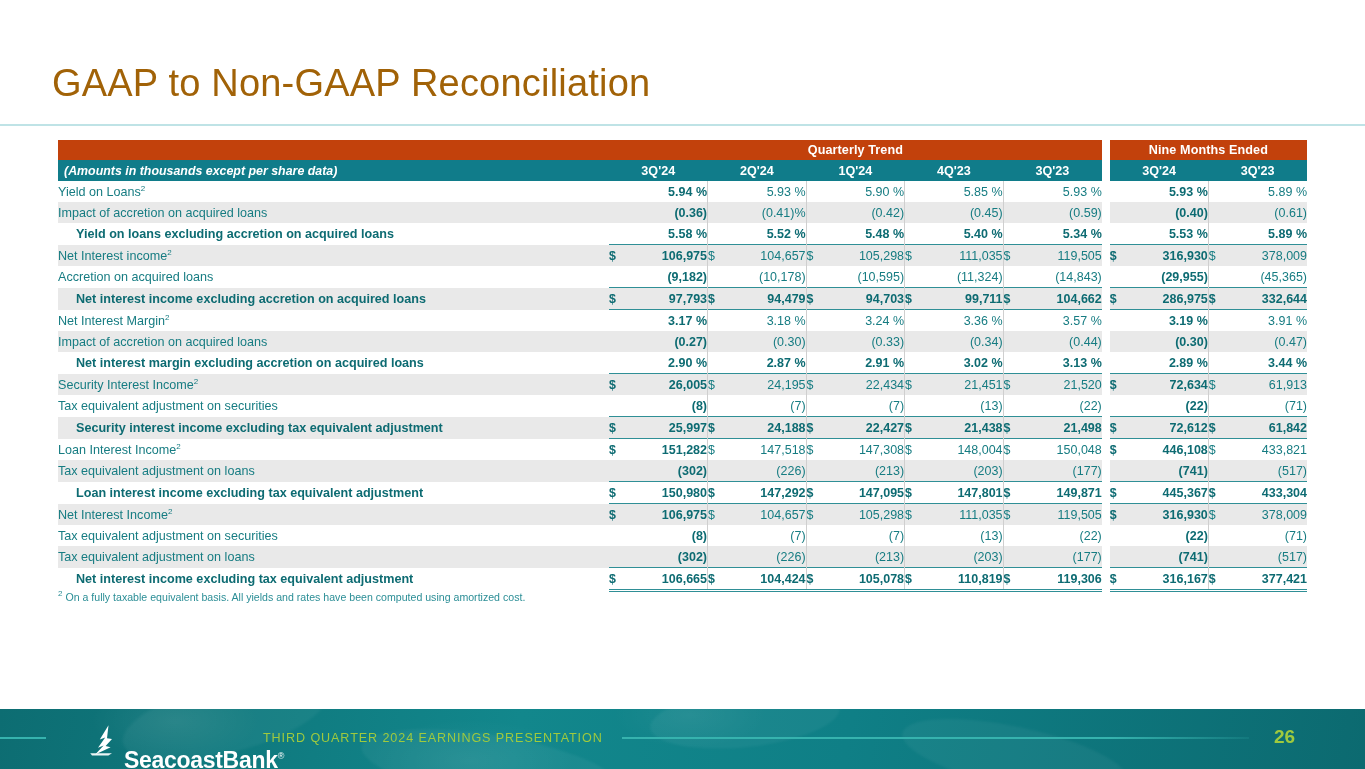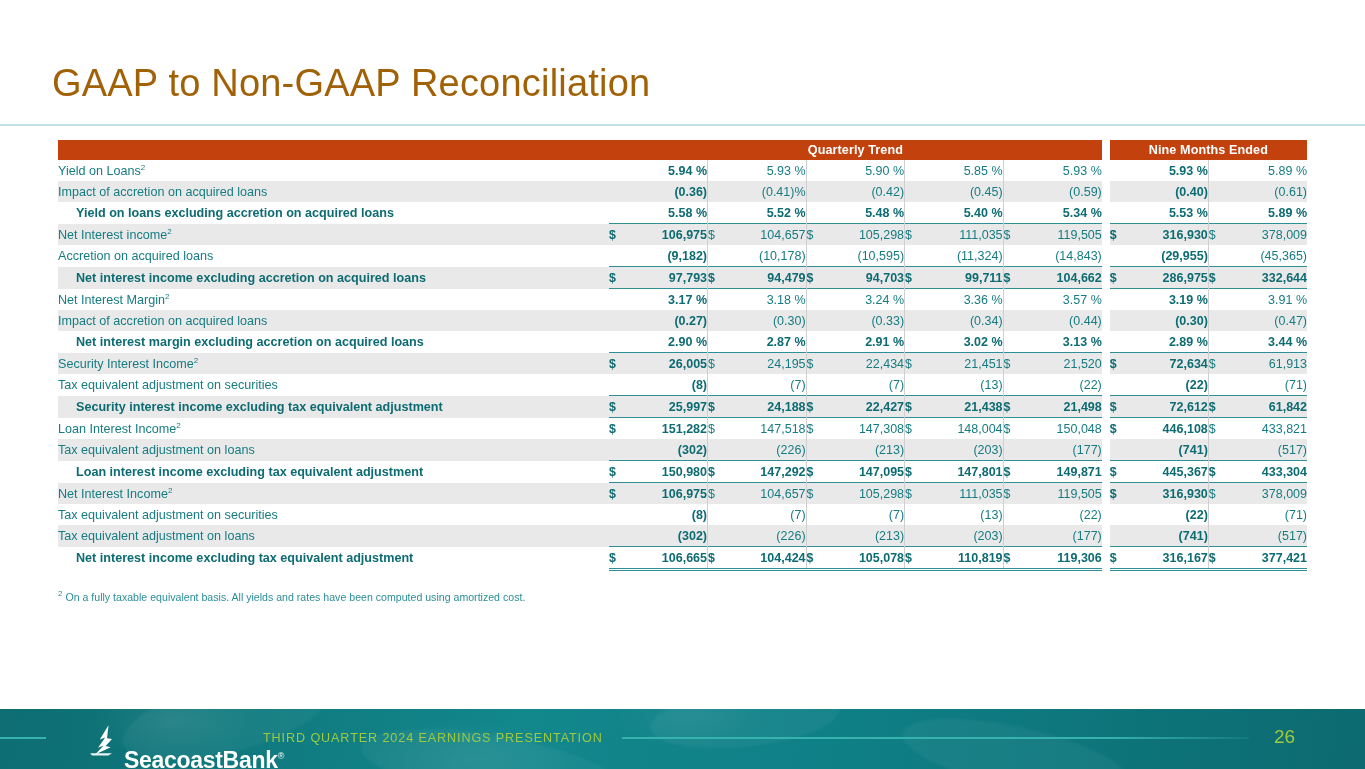--- a/index.html
+++ b/index.html
@@ -104,21 +104,21 @@
   #logo-reg{font-size:9px;vertical-align:super;font-weight:400;}
   #foot-sub{
     position:absolute;left:263px;top:731px;
     color:#9fca3e;font-size:12.6px;letter-spacing:.9px;white-space:nowrap;text-align:right;
   }
   #foot-line-l{position:absolute;left:0;top:737px;width:46px;height:2px;background:#36b3ae;}
   #foot-line-r{position:absolute;left:622px;top:737px;width:627px;height:2px;
     background:linear-gradient(90deg,#36b3ae 0%,#36b3ae 78%,rgba(54,179,174,.15) 100%);}
   #page-num{
     position:absolute;left:1274px;top:726px;
-    color:#9fca3e;font-size:19px;font-weight:400;
+    color:#9fca3e;font-size:19px;font-weight:700;
   }
 </style>
 </head>
 <body>
 
 <div id="slide">
 
   <div id="title">GAAP to Non-GAAP Reconciliation</div>
   <div id="title-rule"></div>
 
@@ -142,20 +142,31 @@
           <col class="c-num">
         <col class="c-cur">
           <col class="c-num">
       </colgroup>
       <thead>
         <tr class="hdr-band">
           <td colspan="2"></td>
           <td colspan="10" class="hdr-grp">Quarterly Trend</td>
           <td class="split"></td>
           <td colspan="4" class="hdr-grp">Nine Months Ended</td>
+        </tr>
+        <tr class="hdr-band2">
+          <td colspan="2" class="hdr-note">(Amounts in thousands except per share data)</td>
+          <td colspan="2" class="hdr-col">3Q'24</td>
+          <td colspan="2" class="hdr-col">2Q'24</td>
+          <td colspan="2" class="hdr-col">1Q'24</td>
+          <td colspan="2" class="hdr-col">4Q'23</td>
+          <td colspan="2" class="hdr-col">3Q'23</td>
+          <td class="split"></td>
+          <td colspan="2" class="hdr-col">3Q'24</td>
+          <td colspan="2" class="hdr-col">3Q'23</td>
         </tr>
       </thead>
       <tbody id="tbody">
           <tr class="r white">
             <td colspan="2" class="lbl">Yield on Loans<sup>2</sup></td>
             <td class="cur b"></td>
             <td class="num b">5.94 %</td>
             <td class="cur vsep"></td>
             <td class="num">5.93 %</td>
             <td class="cur vsep"></td>

